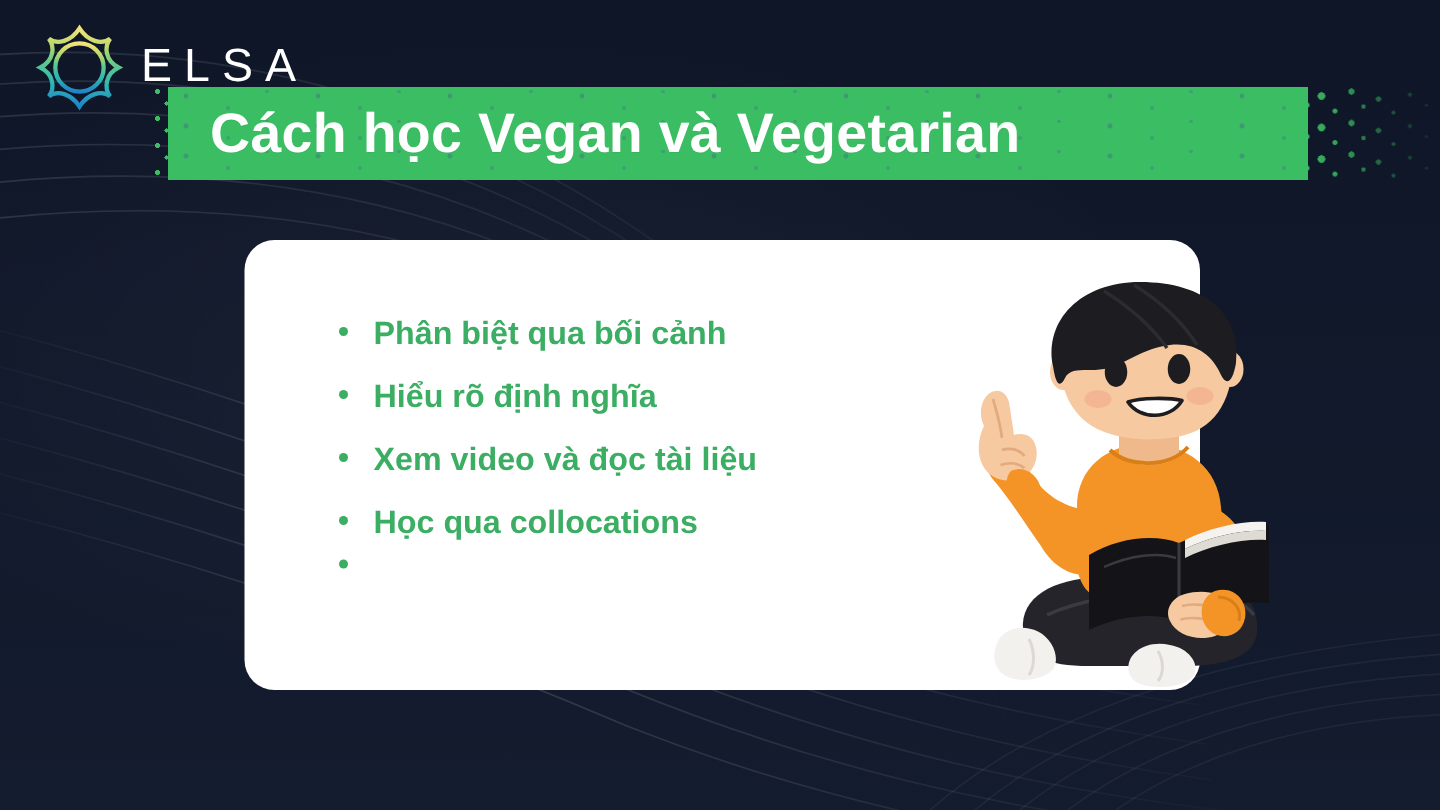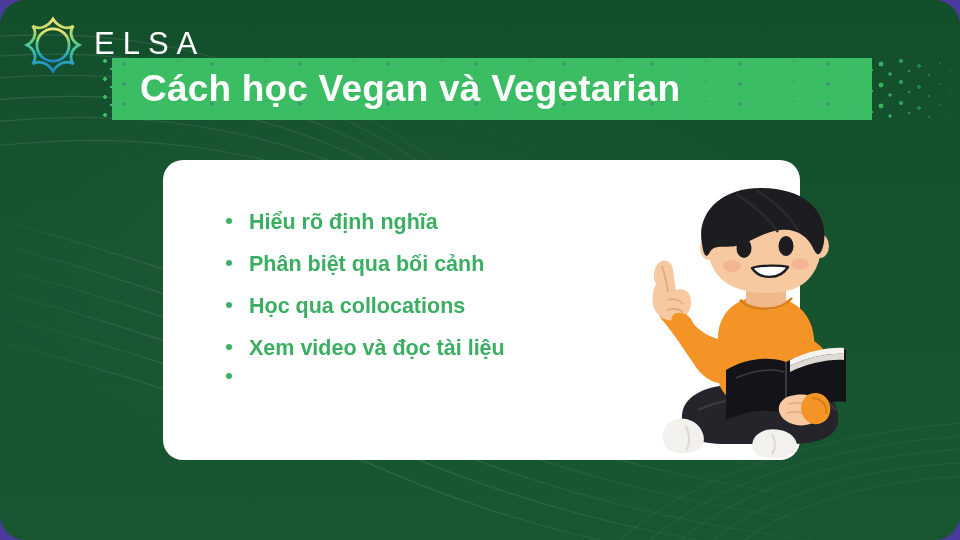--- a/index.html
+++ b/index.html
@@ -4,23 +4,22 @@
 <style>
   * { margin:0; padding:0; box-sizing:border-box; }
   html,body{ width:960px; height:540px; overflow:hidden; }
   body{
     font-family:"Liberation Sans", sans-serif;
     background:#4a3a9e;
   }
   .slide{
     position:relative;
     width:960px; height:540px;
-    background:#14532d;
+    background:#0f172a;
     overflow:hidden;
-    border-radius:25px;
   }
   
   .bg-swirls{
     position:absolute; inset:0;
     z-index:0; pointer-events:none;
   }
   .bg-vignette{
     position:absolute; inset:0; z-index:1; pointer-events:none;
     background:
       radial-gradient(ellipse 70% 60% at 35% 45%, rgba(255,255,255,.035), rgba(255,255,255,0) 70%),
@@ -222,33 +221,33 @@
     <div class="banner-speck banner-left-edge"></div>
     <div class="banner-speck banner-right-edge"></div>
     <div class="title">Cách học Vegan và Vegetarian</div>
   </div>
 
   <div class="card"></div>
 
   <ul class="bullets" style="left:226px; top:210px;">
     <li>
       <span class="dot"></span>
+      <span>Phân biệt qua bối cảnh</span>
+    </li>
+    <li>
+      <span class="dot"></span>
       <span>Hiểu rõ định nghĩa</span>
     </li>
     <li>
       <span class="dot"></span>
-      <span>Phân biệt qua bối cảnh</span>
+      <span>Xem video và đọc tài liệu</span>
     </li>
     <li>
       <span class="dot"></span>
       <span>Học qua collocations</span>
-    </li>
-    <li>
-      <span class="dot"></span>
-      <span>Xem video và đọc tài liệu</span>
     </li>
     <li>
       <span class="dot"></span>
     </li>
   </ul>
 
   <svg class="character" viewBox="0 0 230 272" aria-hidden="true">
     <defs>
       <clipPath id="bookClip">
         <rect x="60" y="130" width="170" height="120"></rect>

